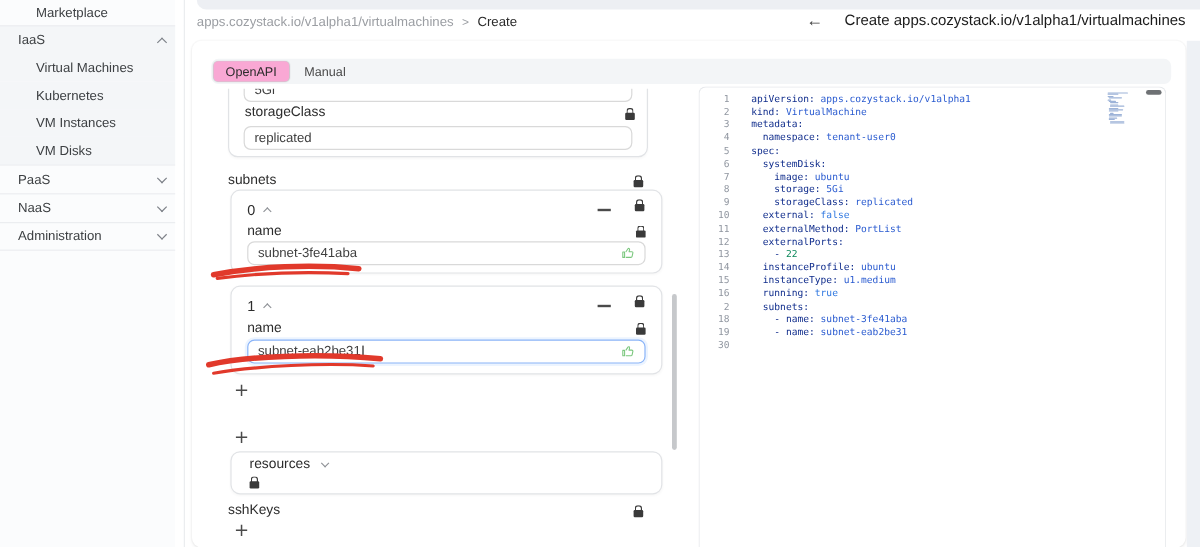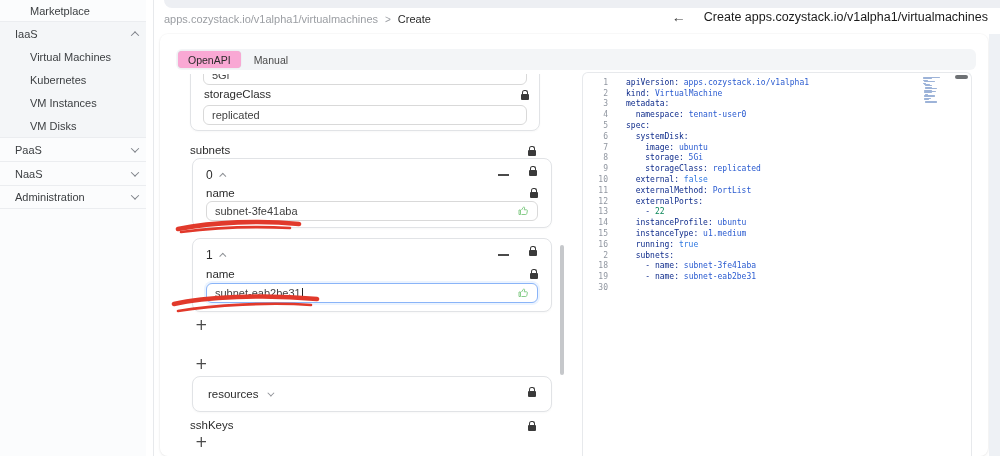--- a/index.html
+++ b/index.html
@@ -219,21 +219,21 @@
                 <path d="M4 10h3v9H4zM9 19h8.5c1 0 1.8-.7 2-1.6l1.3-5.8c.2-1-.6-2-1.7-2h-4.6l.8-3.8c.1-.7-.2-1.4-.9-1.7-.6-.3-1.4-.1-1.8.5L9 10" fill="none" stroke="#7bc77e" stroke-width="1.8" stroke-linejoin="round"></path>
               </svg>
           </span>
         </div>
       </div>
 
       <div class="plusbtn" style="left:17px; top:244px;">+</div>
 
       <div class="plusbtn" style="left:17px; top:283px;">+</div>
 
-      <div class="fcard" style="left:14px; top:302px; width:360px; height:36px; display:flex; align-items:center; padding:16px 15px; justify-content:space-between;">
+      <div class="fcard" style="left:14px; top:302px; width:360px; height:36px; display:flex; align-items:flex-start; padding:4px 15px; justify-content:space-between;flex-direction:column;">
         <span style="display:flex; align-items:center; gap:8px;">
           <span class="flabel">resources</span>
           <span class="chev-sm down"></span>
         </span>
         <span class="lock" style="margin-top:0;"></span>
       </div>
 
       <div class="lrow" style="left:12px; width:346px; top:344px; height:14px;">
         <span class="flabel">sshKeys</span>
         <span class="lock"></span>

